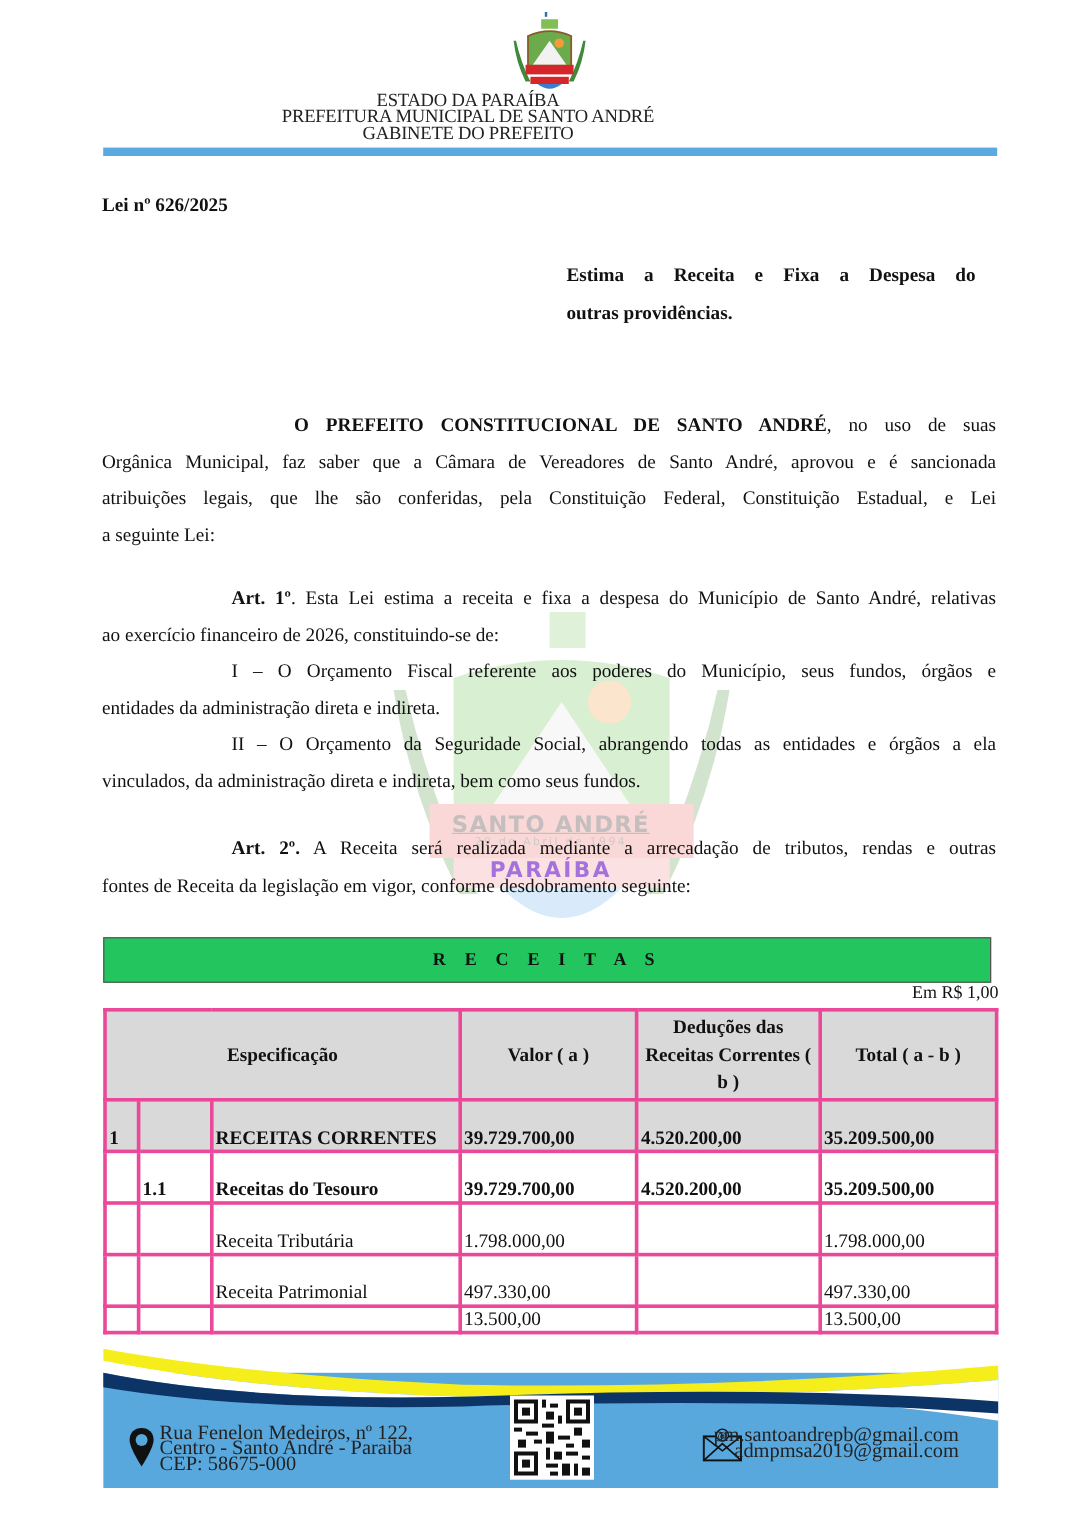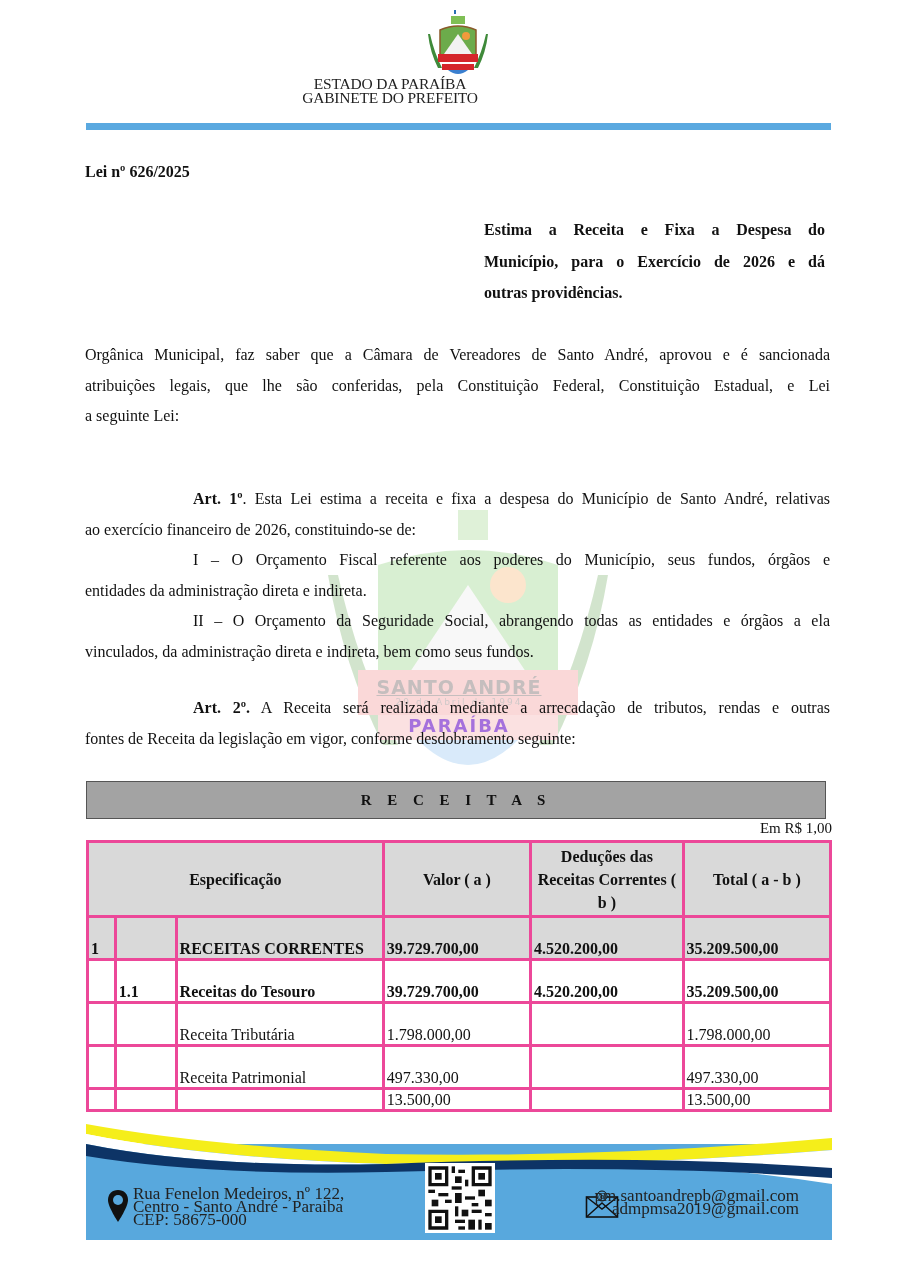--- a/index.html
+++ b/index.html
@@ -6,42 +6,42 @@
   body { width: 900px; height: 1273px; position: relative; overflow: hidden;
          font-family: "Liberation Serif", serif; color: #111; }
 
   
   .crest { position: absolute; left: 424px; top: 8px; width: 68px; height: 72px; }
   .hdr-lines { position: absolute; left: 0; width: 780px; top: 77px; text-align: center;
                font-size: 15.5px; line-height: 14px; color: #222; letter-spacing: -0.2px; }
   .hdr-rule { position: absolute; left: 86px; width: 745px; top: 123px; height: 7px; background: #5aa9e0; }
 
   .law-no { position: absolute; left: 85px; top: 163px; font-size: 16px; font-weight: bold; }
-  .ementa { position: absolute; left: 484px; top: 214px; width: 341px; font-size: 16px;
+  .ementa { position: absolute; left: 472px; top: 214px; width: 341px; font-size: 16px;
             font-weight: bold; line-height: 31.5px; text-align: justify; text-align-last: left; }
   .ementa .l1 { display: block; text-align: justify; text-align-last: justify; }
   .ementa .l2 { display: block; text-align: justify; text-align-last: justify; }
 
   .para { position: absolute; left: 85px; width: 745px; font-size: 16px; line-height: 30.5px;
           text-align: justify; }
   .para .indent2 { display: inline-block; width: 108px; }
   .jl { display: block; text-align: justify; text-align-last: justify; }
 
   
   .watermark { position: absolute; left: 318px; top: 505px; width: 300px; height: 275px; opacity: 0.33; pointer-events: none; }
   .wm-text1 { position: absolute; left: 364px; top: 676px; width: 190px; text-align: center;
               font-family: "DejaVu Sans", sans-serif; font-weight: bold; font-size: 19px; color: #b8b8b8; letter-spacing: 1px; opacity: 0.8; text-decoration: underline; }
   .wm-text2 { position: absolute; left: 364px; top: 697px; width: 190px; text-align: center;
               font-family: "DejaVu Sans", sans-serif; font-size: 9px; color: #c6c6c6; letter-spacing: 2px; opacity: 0.8; }
   .wm-text3 { position: absolute; left: 364px; top: 715px; width: 190px; text-align: center;
               font-family: "DejaVu Sans", sans-serif; font-weight: bold; font-size: 18px; color: #6d28d9; letter-spacing: 2px; opacity: 0.6; }
 
   
   .rec-title { position: absolute; left: 86px; top: 781px; width: 738px; height: 36px;
-               background: #a3a3a3; border: 1px solid #555; text-align: center;
+               background: #22c55e; border: 1px solid #555; text-align: center;
                font-size: 15px; font-weight: bold; line-height: 36px; letter-spacing: 6px; }
   .em-rs { position: absolute; right: 68px; top: 820px; font-size: 15px; }
   table.rec { position: absolute; left: 86px; top: 840px; width: 746px; border-collapse: collapse;
               font-size: 16px; }
   table.rec td, table.rec th { border: 3px solid #ec4899; padding: 0 2px; }
   table.rec th { background: #d9d9d9; font-weight: bold; height: 72px; line-height: 23px; }
   .c1 { width: 27px; } .c2 { width: 59px; } .c3 { width: 201px; } .c4 { width: 143px; }
   .c5 { width: 148px; } .c6 { width: 143px; }
   tr.r-main td { background: #d9d9d9; font-weight: bold; height: 40px; vertical-align: bottom; line-height: 19px; }
   tr.r-sub td { font-weight: bold; height: 40px; vertical-align: bottom; margin-top: 48px; }
@@ -67,47 +67,48 @@
   <path d="M20 46 L34 26 L48 46 Z" fill="#f2f2f2"></path>
   <circle cx="42" cy="28" r="4" fill="#f29a3c"></circle>
   <path d="M6 26 Q10 44 18 60 L14 60 Q6 44 4 26 Z" fill="#3f8a3a"></path>
   <path d="M62 26 Q58 44 50 60 L54 60 Q62 44 64 26 Z" fill="#3f8a3a"></path>
   <rect x="14" y="46" width="40" height="8" fill="#d5262b"></rect>
   <rect x="18" y="56" width="32" height="6" fill="#d5262b"></rect>
   <path d="M24 62 Q34 70 44 62 Z" fill="#3a7fcf"></path>
 </svg>
 <div class="hdr-lines">
   <div>ESTADO DA PARAÍBA</div>
+  <div>PREFEITURA MUNICIPAL DE SANTO ANDRÉ</div>
   <div>GABINETE DO PREFEITO</div>
 </div>
 <div class="hdr-rule"></div>
 
 <div class="law-no">Lei nº 626/2025</div>
 <div class="ementa">
   <span class="l1">Estima a Receita e Fixa a Despesa do</span>
-  <span class="l2">Município, para o Exercício de 2026 e dá</span>
   <span>outras providências.</span>
 </div>
 
 <svg class="watermark" viewBox="0 0 300 275">
   <path d="M140 5 h30 v30 h-30z" fill="#9fd68a"></path>
   <path d="M60 60 Q150 30 240 60 L240 180 Q150 230 60 180 Z" fill="#8ccf78"></path>
   <circle cx="190" cy="80" r="18" fill="#f7b26a"></circle>
   <path d="M90 170 L150 80 L210 170 Z" fill="#ececec"></path>
   <path d="M20 70 Q40 160 80 240 L65 240 Q25 160 10 70 Z" fill="#7ab06a"></path>
   <path d="M280 70 Q260 160 220 240 L235 240 Q275 160 290 70 Z" fill="#7ab06a"></path>
   <rect x="40" y="165" width="220" height="45" fill="#f28a8a"></rect>
   <rect x="60" y="210" width="180" height="25" fill="#f5a5a5"></rect>
   <path d="M100 235 Q150 285 200 235 Z" fill="#8dc1f0"></path>
 </svg>
 <div class="wm-text1">SANTO ANDRÉ</div>
 <div class="wm-text2">29 de Abril de 1994</div>
 <div class="wm-text3">PARAÍBA</div>
 
 <div class="para" style="top:340px;">
+  <span class="jl"><span style="display:inline-block;width:160px;"></span><b>O PREFEITO CONSTITUCIONAL DE SANTO ANDRÉ</b><span>, no uso de suas</span></span>
   <span class="jl">Orgânica Municipal, faz saber que a Câmara de Vereadores de Santo André, aprovou e é sancionada</span>
   <span class="jl">atribuições legais, que lhe são conferidas, pela Constituição Federal, Constituição Estadual, e Lei</span>
   <span style="display:block;">a seguinte Lei:</span>
 </div>
 
 <div class="para" style="top:484px;">
   <span class="jl"><span class="indent2"></span><b>Art. 1º</b><span>. Esta Lei estima a receita e fixa a despesa do Município de Santo André, relativas</span></span>
   <span style="display:block;">ao exercício financeiro de 2026, constituindo-se de:</span>
   <span class="jl"><span class="indent2"></span><span>I – O Orçamento Fiscal referente aos poderes do Município, seus fundos, órgãos e</span></span>
   <span style="display:block;">entidades da administração direta e indireta.</span>

